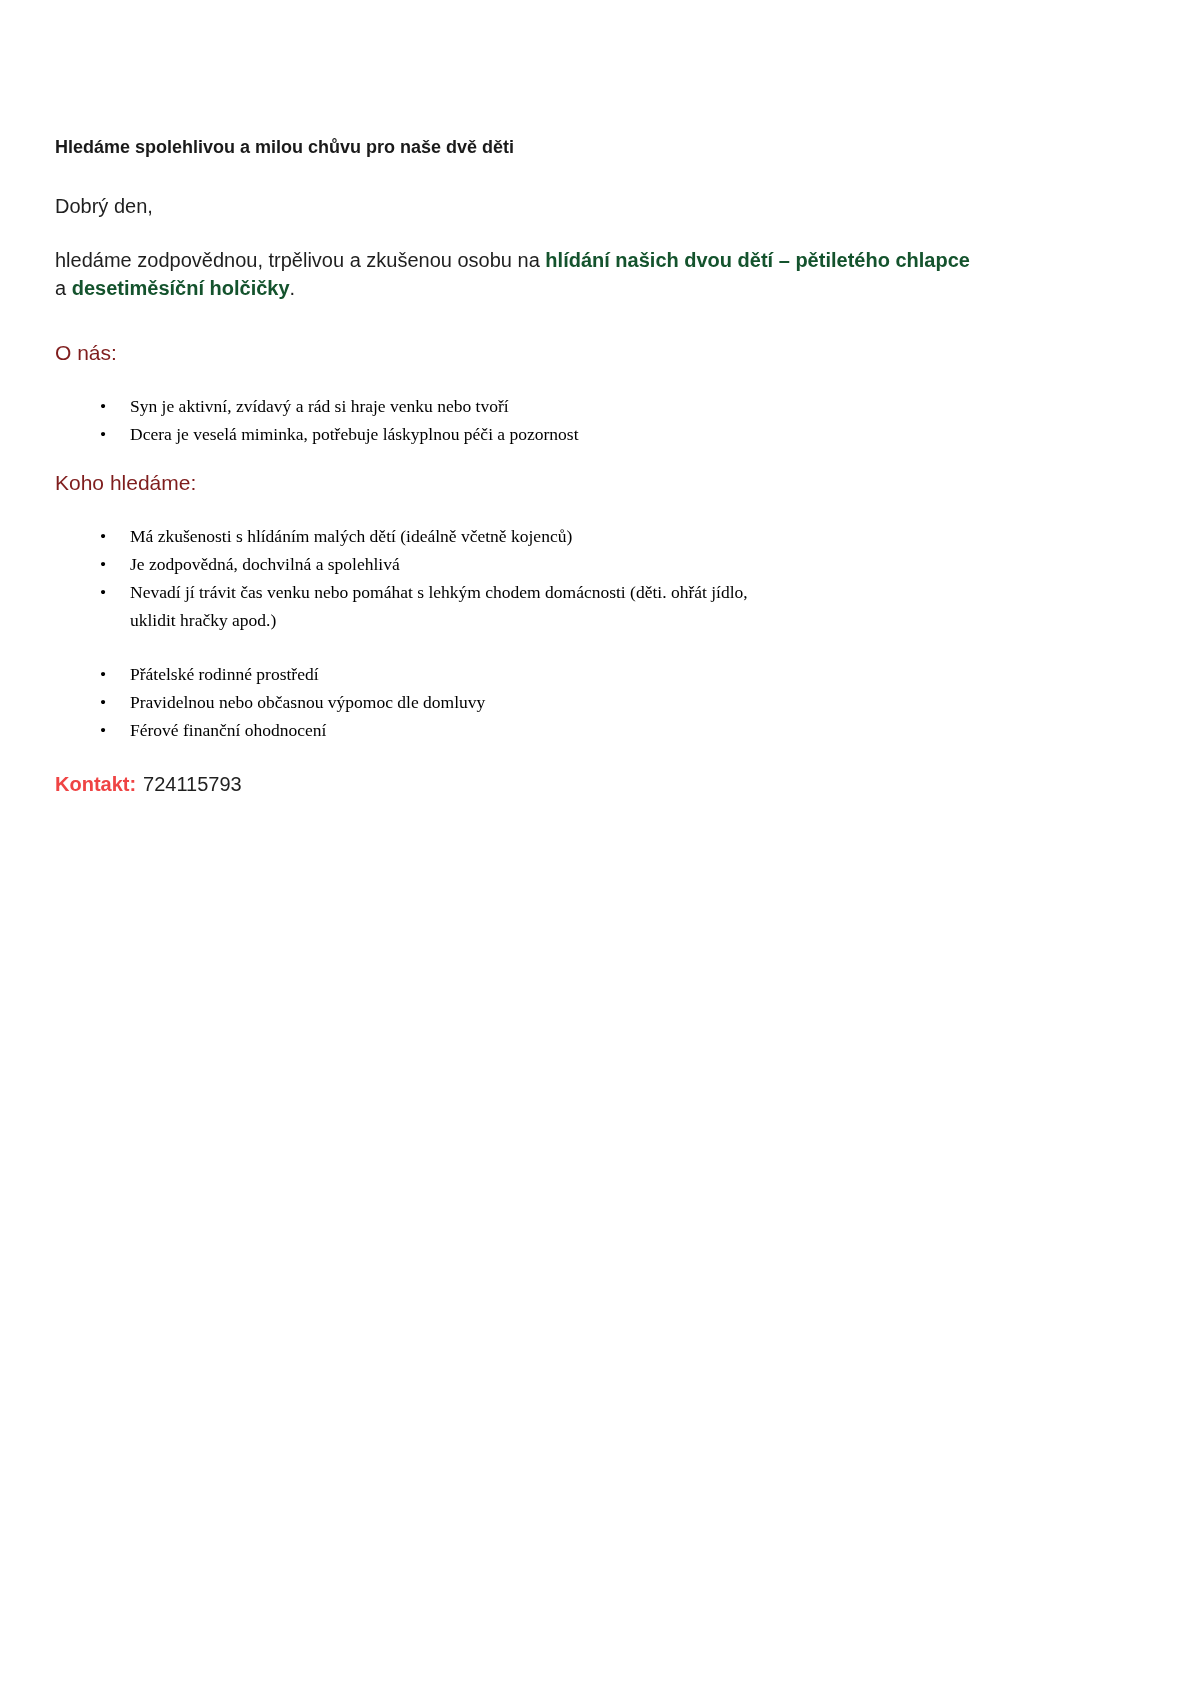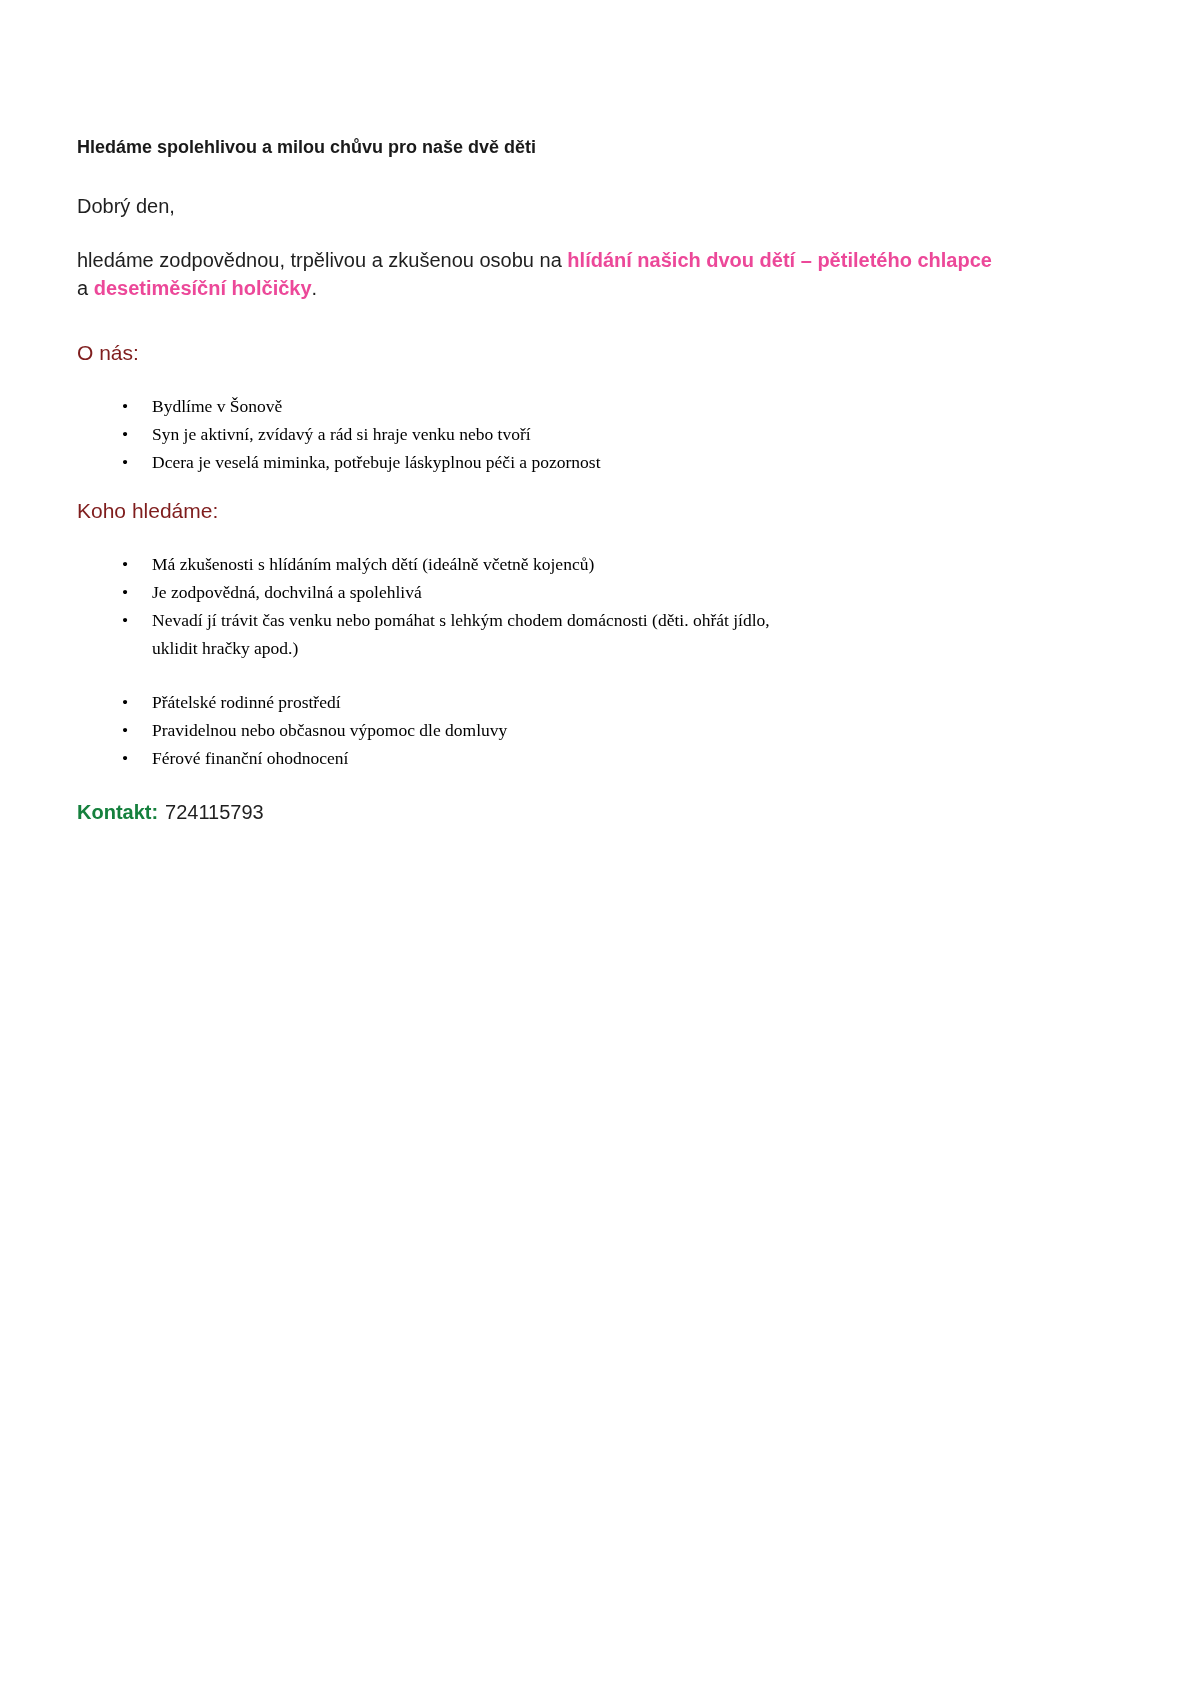--- a/index.html
+++ b/index.html
@@ -8,36 +8,36 @@
     width: 1190px;
     height: 1683px;
     font-family: "Liberation Sans", sans-serif;
     color: #1f1f1f;
     overflow: hidden;
   }
   .page {
     width: 1190px;
     height: 1683px;
     background: #ffffff;
-    padding: 136px 133px 0 77px;
+    padding: 136px 133px 0 55px;
   }
   .doc-title {
     font-size: 18px;
     line-height: 22px;
     font-weight: 700;
     color: #1a1a1a;
   }
   .body-text {
     font-size: 20px;
     line-height: 28px;
     color: #1f1f1f;
   }
   .greeting { margin-top: 38px; line-height: 20px; }
   .intro { margin-top: 30px; }
-  .intro b { font-weight: 700; color: #ec4899; }
+  .intro b { font-weight: 700; color: #14532d; }
   .section-heading {
     margin-top: 38px;
     font-size: 21px;
     line-height: 26px;
     font-weight: 400;
     color: #7f1d1d;
   }
   .section-heading.tight { margin-top: 22px; }
   .bullets {
     margin-top: 26px;
@@ -53,38 +53,37 @@
   }
   .bullets li::before {
     content: "\2022";
     position: absolute;
     left: 45px;
     top: 0;
     font-size: 17.5px;
   }
   .closing { margin-top: 22px; }
   .contact { margin-top: 30px; line-height: 20px; }
-  .contact b { font-weight: 700; color: #15803d; }
+  .contact b { font-weight: 700; color: #ef4444; }
   .contact-number { margin-left: 7px; }
 </style>
 </head>
 <body>
 
 <div class="page">
 
   <h1 class="doc-title">Hledáme spolehlivou a milou chůvu pro naše dvě děti</h1>
 
   <p class="body-text greeting">Dobrý den,</p>
 
   <p class="body-text intro"><span>hledáme zodpovědnou, trpělivou a zkušenou osobu na </span><b>hlídání našich dvou dětí – pětiletého chlapce</b><br><span>a </span><b>desetiměsíční holčičky</b><span>.</span></p>
 
   <h2 class="section-heading">O nás:</h2>
 
   <ul class="bullets">
-    <li>Bydlíme v Šonově</li>
     <li>Syn je aktivní, zvídavý a rád si hraje venku nebo tvoří</li>
     <li>Dcera je veselá miminka, potřebuje láskyplnou péči a pozornost</li>
   </ul>
 
   <h2 class="section-heading tight">Koho hledáme:</h2>
 
   <ul class="bullets">
     <li>Má zkušenosti s hlídáním malých dětí (ideálně včetně kojenců)</li>
     <li>Je zodpovědná, dochvilná a spolehlivá</li>
     <li><span>Nevadí jí trávit čas venku nebo pomáhat s lehkým chodem domácnosti (děti. ohřát jídlo,</span><br><span>uklidit hračky apod.)</span></li>

